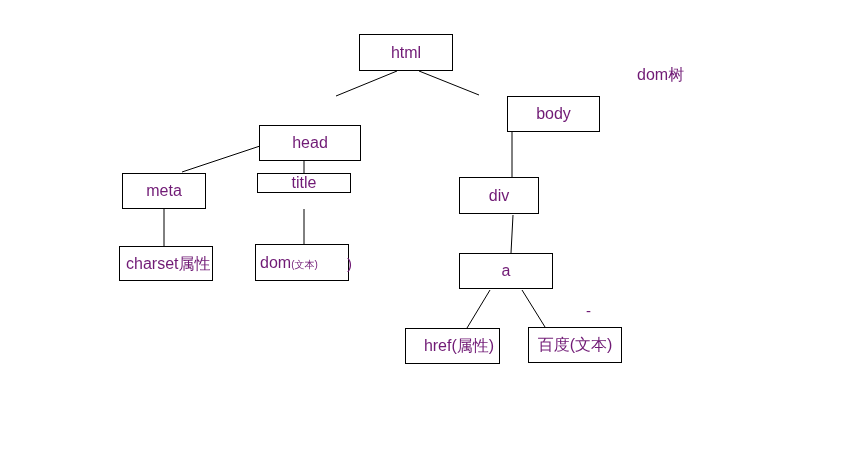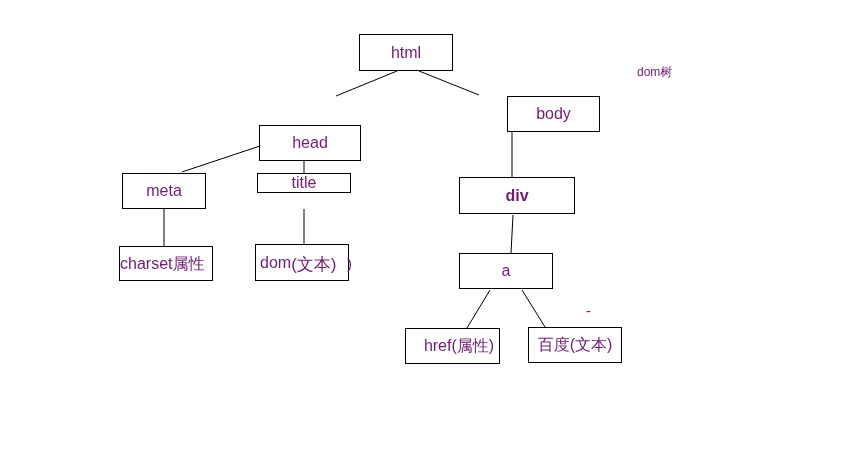--- a/index.html
+++ b/index.html
@@ -25,24 +25,24 @@
     background: #ffffff;
     display: flex;
     align-items: center;
     justify-content: center;
     font-size: 16px;
     line-height: 1;
     white-space: nowrap;
     overflow: hidden;
   }
   .node.left-align { justify-content: flex-start; }
-  .node .sub { font-size: 17px; position: relative; top: 2px; }
+  .node .sub { font-size: 10px; position: relative; top: 2px; }
   .floating-text {
     position: absolute;
-    font-size: 12px;
+    font-size: 16px;
     line-height: 1.1;
     white-space: nowrap;
   }
   .stray { font-size: 15px; }
   .dash { font-size: 15px; }
 </style>
 </head>
 <body>
 
 <div class="canvas">
@@ -63,23 +63,23 @@
   <div class="node" style="left:359px; top:34px; width:94px; height:37px;">html</div>
 
   <div class="node" style="left:259px; top:96px; width:102px; height:36px;margin-top:29px;">head</div>
 
   <div class="node" style="left:463px; top:96px; width:93px; height:36px;margin-left:44px;">body</div>
 
   <div class="node" style="left:122px; top:173px; width:84px; height:36px;">meta</div>
 
   <div class="node" style="left:257px; top:173px; width:94px; height:20px;">title</div>
 
-  <div class="node" style="left:459px; top:177px; width:116px; height:37px;font-weight:bold;">div</div>
+  <div class="node" style="left:459px; top:177px; width:80px; height:37px;">div</div>
 
-  <div class="node left-align" style="left:119px; top:246px; width:94px; height:35px; ">charset属性</div>
+  <div class="node left-align" style="left:119px; top:246px; width:94px; height:35px; padding-left:6px;">charset属性</div>
 
   <div class="node left-align" style="left:255px; top:244px; width:94px; height:37px; padding-left:4px;">
     <span>dom</span>
       <span class="sub">(文本)</span>
   </div>
 
   <div class="node" style="left:459px; top:253px; width:94px; height:36px;">a</div>
 
   <div class="node" style="left:405px; top:328px; width:95px; height:36px;padding-left:13px;">href(属性)</div>
 

